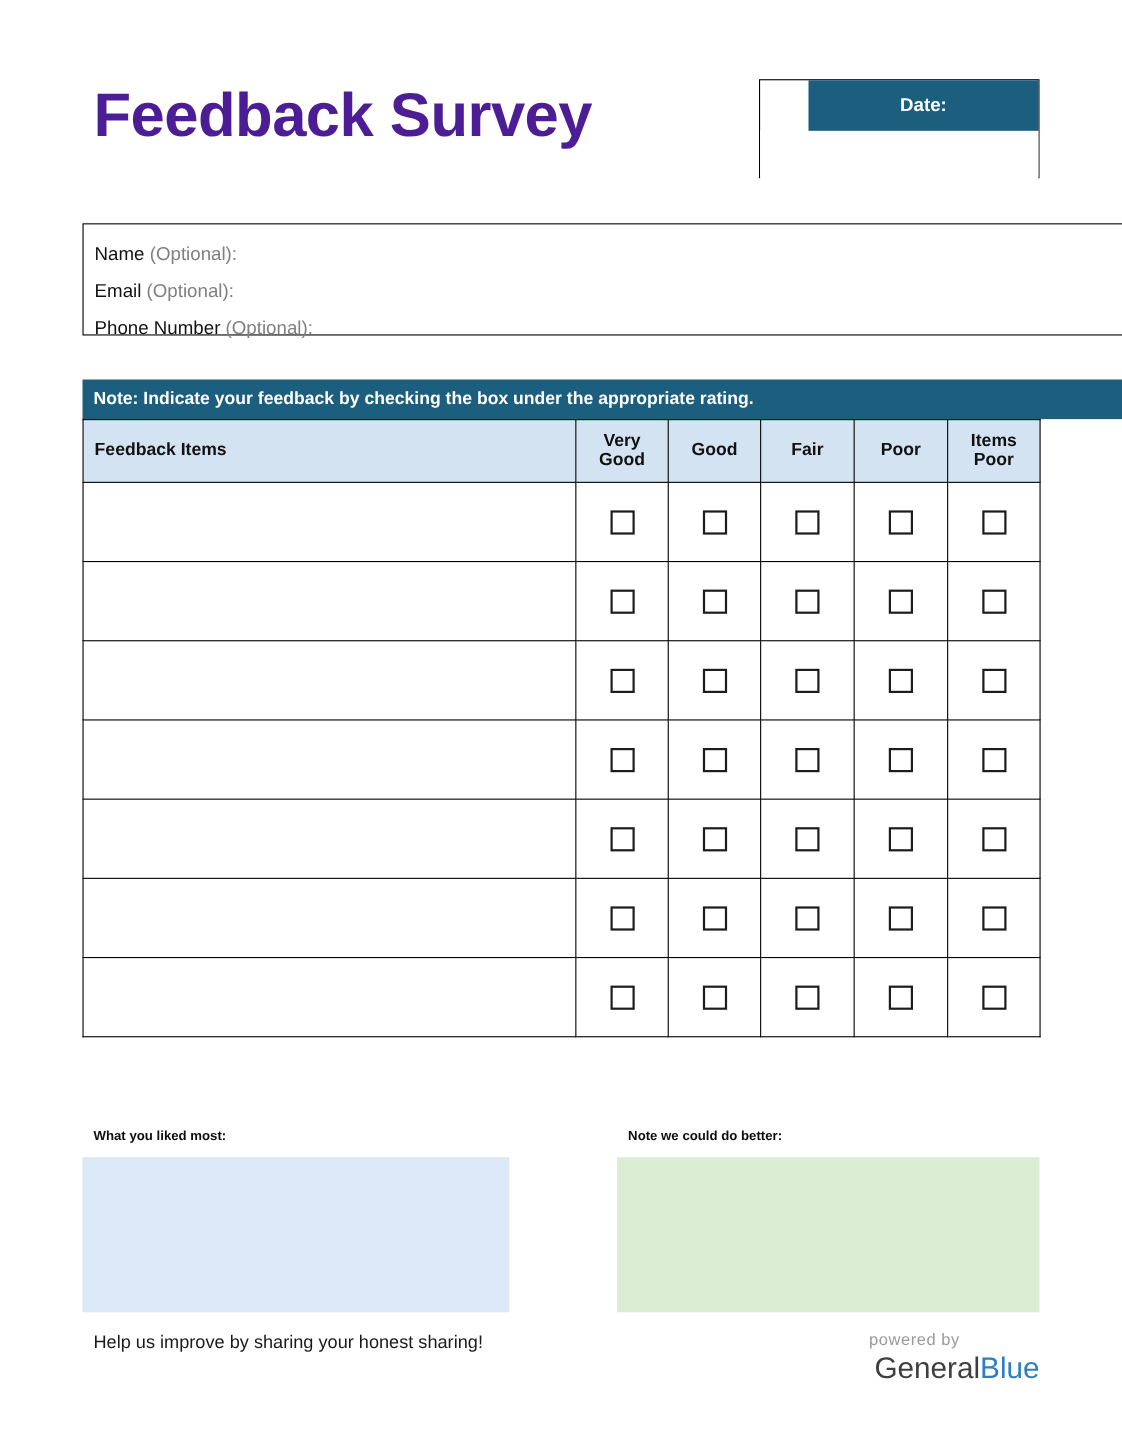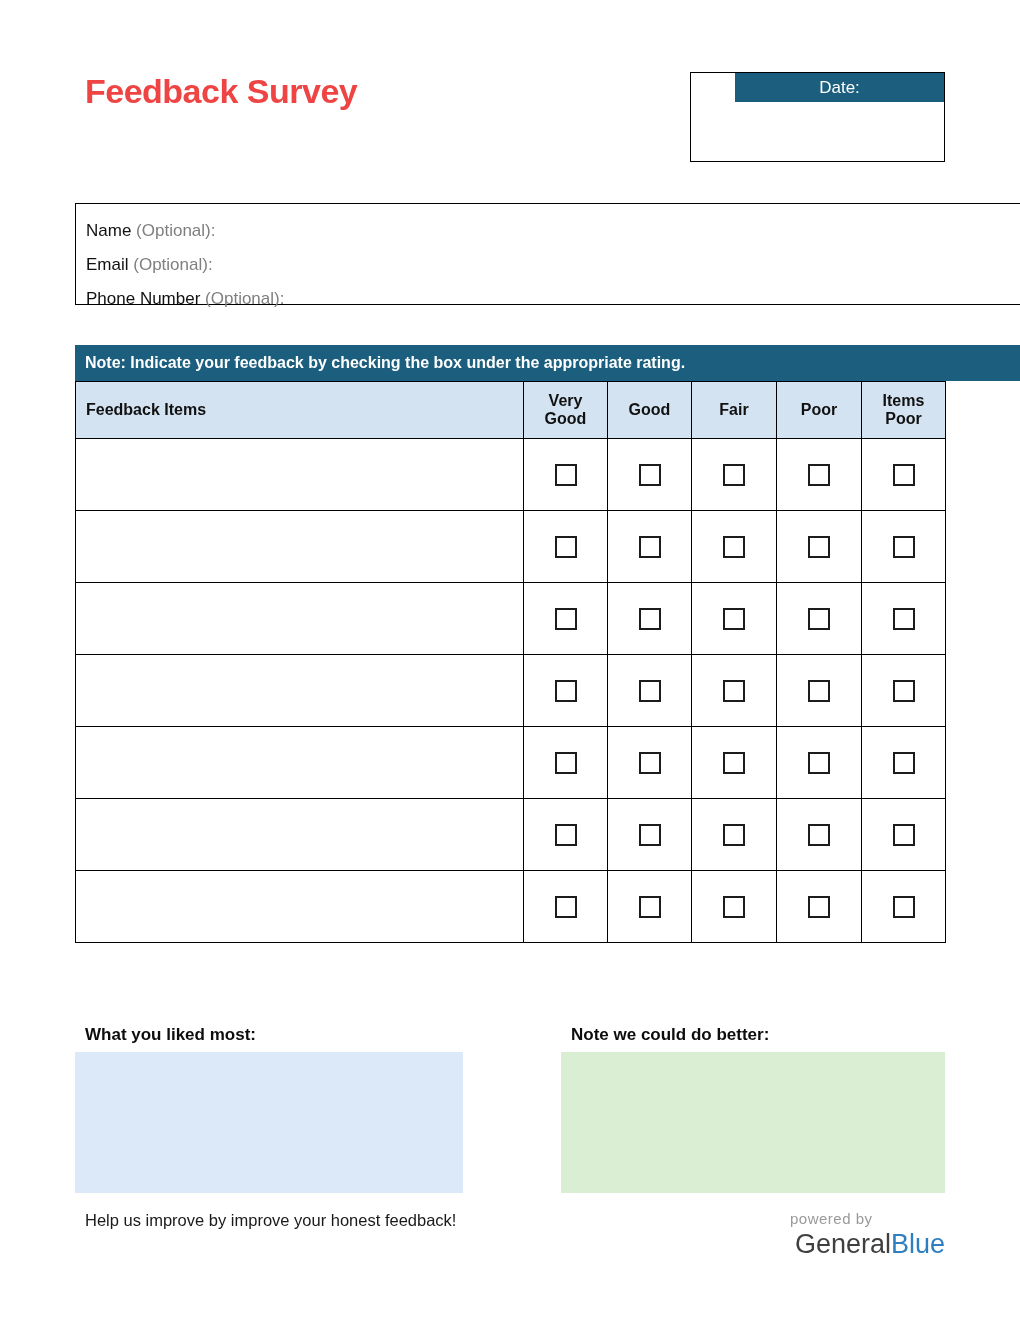--- a/index.html
+++ b/index.html
@@ -7,41 +7,41 @@
     --table-header-bg:#d3e3f2;
     --liked-box-bg:#dbe9f8;
     --better-box-bg:#d9eed3;
     --brand-blue:#2e7fc1;
   }
   *{box-sizing:border-box;margin:0;padding:0;}
   html,body{background:#ffffff;}
   body{font-family:"Liberation Sans", sans-serif;color:#111;}
   .page{position:relative;width:1020px;height:1320px;background:#fff;overflow:hidden;}
 
-  .title{position:absolute;left:85px;top:72px;font-size:34px;font-weight:bold;color:#ef4444;letter-spacing:-0.5px;}
+  .title{position:absolute;left:85px;top:72px;font-size:56px;font-weight:bold;color:#4c1d95;letter-spacing:-0.5px;}
 
   .date-box{position:absolute;left:690px;top:72px;width:255px;height:90px;border:1px solid #000;}
-  .date-header{height:29px;background:var(--teal);color:#fff;font-weight:normal;font-size:17px;display:flex;align-items:center;justify-content:center;margin-left:44px;}
+  .date-header{height:46px;background:var(--teal);color:#fff;font-weight:bold;font-size:17px;display:flex;align-items:center;justify-content:center;margin-left:44px;}
   .date-value{height:54px;background:#fff;}
 
   .contact-box{position:absolute;left:75px;top:203px;width:958px;height:102px;border:1px solid #000;padding:10px 10px;}
   .contact-row{line-height:34px;font-size:17px;}
   .contact-row .opt{color:#7f7f7f;}
 
   .note-bar{position:absolute;left:75px;top:345px;width:984px;height:36px;background:var(--teal);color:#fff;font-weight:bold;font-size:16px;display:flex;align-items:center;padding:0 10px;}
 
   table.feedback{position:absolute;left:75px;top:381px;width:870px;border-collapse:collapse;table-layout:fixed;}
   table.feedback th, table.feedback td{border:1px solid #000;}
   table.feedback thead th{background:var(--table-header-bg);height:57px;font-size:16px;font-weight:bold;text-align:center;vertical-align:middle;padding:4px;}
   table.feedback thead th.item-col{text-align:left;padding-left:10px;}
   table.feedback tbody td{height:72px;background:#fff;}
   td.check-cell{text-align:center;vertical-align:middle;}
   .checkbox{width:22px;height:22px;border:2px solid #1c1c1c;background:#fff;display:inline-block;vertical-align:middle;}
 
-  .section-heading{position:absolute;top:1025px;font-size:17px;font-weight:bold;color:#0d0d0d;}
+  .section-heading{position:absolute;top:1025px;font-size:12px;font-weight:bold;color:#0d0d0d;}
   .heading-liked{left:85px;}
   .heading-better{left:571px;}
   .fill-box{position:absolute;top:1052px;height:141px;}
   .liked-box{left:75px;width:388px;background:var(--liked-box-bg);}
   .better-box{left:561px;width:384px;background:var(--better-box-bg);}
 
   .help-text{position:absolute;left:85px;top:1211px;font-size:16.5px;color:#1a1a1a;}
 
   .brand{position:absolute;left:790px;top:1210px;width:160px;}
   .powered-by{color:#9a9a9a;font-size:15px;letter-spacing:0.5px;}
@@ -156,21 +156,21 @@
         </tr>
       </tbody>
   </table>
 
   <div class="section-heading heading-liked">What you liked most:</div>
   <div class="section-heading heading-better">Note we could do better:</div>
 
   <div class="fill-box liked-box"></div>
   <div class="fill-box better-box"></div>
 
-  <div class="help-text">Help us improve by improve your honest feedback!</div>
+  <div class="help-text">Help us improve by sharing your honest sharing!</div>
 
   <div class="brand">
     <div class="powered-by">powered by</div>
     <div class="logo">
       <span class="general">General</span><span class="blue">Blue</span>
     </div>
   </div>
 
 </div>
 

